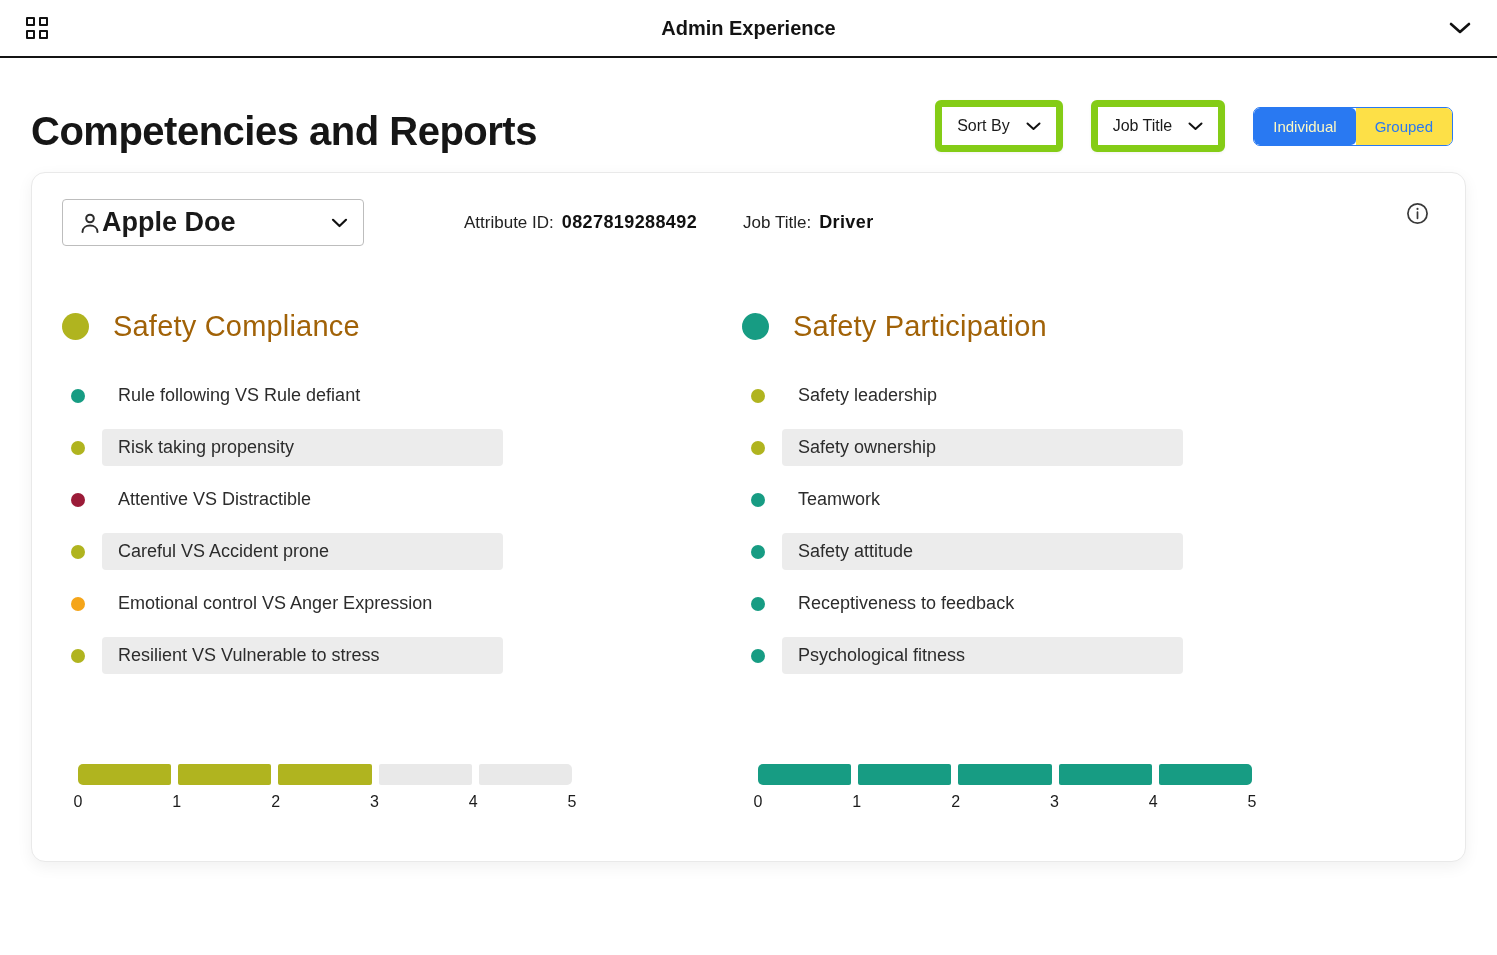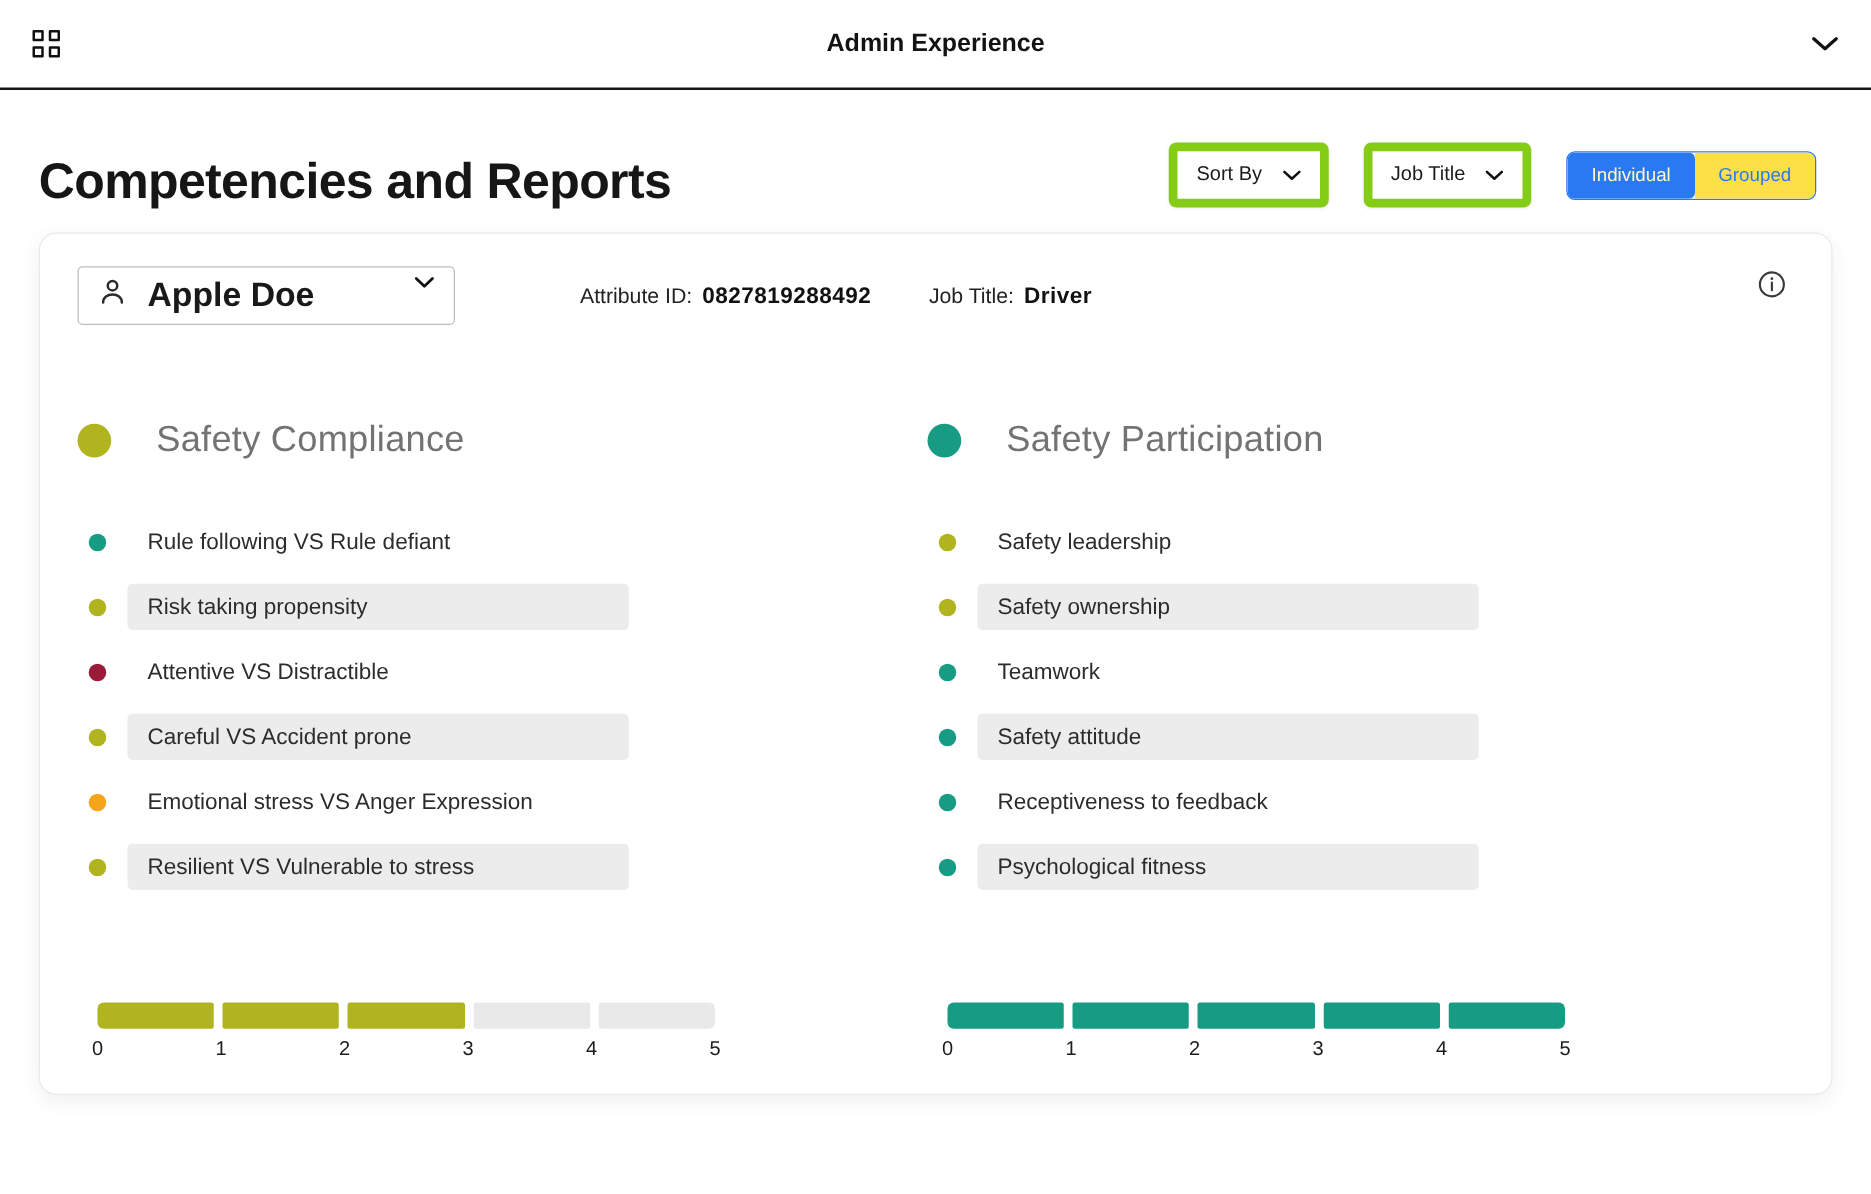--- a/index.html
+++ b/index.html
@@ -5,21 +5,21 @@
   * { box-sizing: border-box; }
   html,body { margin:0; padding:0; }
   body {
     width:1497px; height:955px; background:#ffffff;
     font-family:"Liberation Sans","DejaVu Sans",sans-serif;
     color:#1e1e1e; overflow:hidden;
   }
 
   
   .topbar {
-    height:72px; display:flex; align-items:center;
+    height:58px; display:flex; align-items:center;
     padding:0 26px; border-bottom:2px solid #141414; position:relative;
     background:#fff;
   }
   .grid-icon { display:grid; grid-template-columns:9px 9px; grid-gap:4px; cursor:pointer; }
   .grid-icon span { width:9px; height:9px; border:2.5px solid #111; border-radius:1px; }
   .topbar-title {
     position:absolute; left:50%; transform:translateX(-50%);
     font-size:20px; font-weight:700; color:#131313;
   }
   .topbar-chevron { margin-left:auto; display:flex; align-items:center; cursor:pointer; }
@@ -52,40 +52,40 @@
 
   
   .card {
     margin:18px 31px 0; height:690px;
     border:1px solid #e9e9e9; border-radius:14px;
     box-shadow:0 5px 16px rgba(0,0,0,.06);
     padding:26px 30px 30px; background:#fff;
   }
   .card-head { display:flex; align-items:flex-start; }
   .candidate-select {
-    display:flex; align-items:flex-start; gap:16px;
+    display:flex; align-items:center; 
     border:1px solid #bdbdbd; border-radius:4px; background:#fff;
     padding:7px 15px; width:302px; cursor:pointer; font-family:inherit;
   }
   .candidate-name { font-size:27px; font-weight:600; color:#191919; flex:1; text-align:left; }
   .meta { display:flex; align-items:baseline; gap:8px; font-size:17px; margin-top:13px; color:#222; }
   .meta-1 { margin-left:100px; }
   .meta-2 { margin-left:46px; }
   .meta b { font-size:18px; letter-spacing:.4px; color:#111; }
   .info-btn {
     margin-left:auto; margin-top:2px; cursor:pointer;
     font-size:23px; line-height:1; color:#3a3a3a; background:none; border:none;
   }
 
   
   .columns { display:flex; gap:168px; margin-top:64px; }
   .column { width:512px; }
   .col-head { display:flex; align-items:center; gap:24px; margin-bottom:34px; }
   .col-dot { width:27px; height:27px; border-radius:50%; flex:none; background:#ccc; }
-  .col-title { margin:12px; font-size:29px; font-weight:500; color:#737373; letter-spacing:.2px;text-align:center; }
+  .col-title { margin:0; font-size:29px; font-weight:500; color:#a16207; letter-spacing:.2px;text-align:center; }
 
   .item { display:flex; align-items:center; height:37px; margin-bottom:15px; }
   .dot { width:14px; height:14px; border-radius:50%; margin-left:9px; flex:none; background:#ccc; }
   .item-box {
     margin-left:17px; width:401px; height:100%;
     display:flex; align-items:center; padding:0 16px;
     border-radius:4px; font-size:18px; color:#2c2c2c;
   }
   .item.hl .item-box { background:#ececec; }
 
@@ -193,21 +193,21 @@
           <div class="item">
               <span class="dot" style="background: rgb(155, 27, 56);"></span>
               <span class="item-box">Attentive VS Distractible</span>
             </div>
           <div class="item hl">
               <span class="dot" style="background: rgb(176, 180, 31);"></span>
               <span class="item-box">Careful VS Accident prone</span>
             </div>
           <div class="item">
               <span class="dot" style="background: rgb(245, 165, 25);"></span>
-              <span class="item-box">Emotional stress VS Anger Expression</span>
+              <span class="item-box">Emotional control VS Anger Expression</span>
             </div>
           <div class="item hl">
               <span class="dot" style="background: rgb(176, 180, 31);"></span>
               <span class="item-box">Resilient VS Vulnerable to stress</span>
             </div>
         </div>
         <div class="score">
           <div class="bar-row">
             <span class="bar-seg" style="background: rgb(176, 180, 31);"></span>
               <span class="bar-seg" style="background: rgb(176, 180, 31);"></span>

